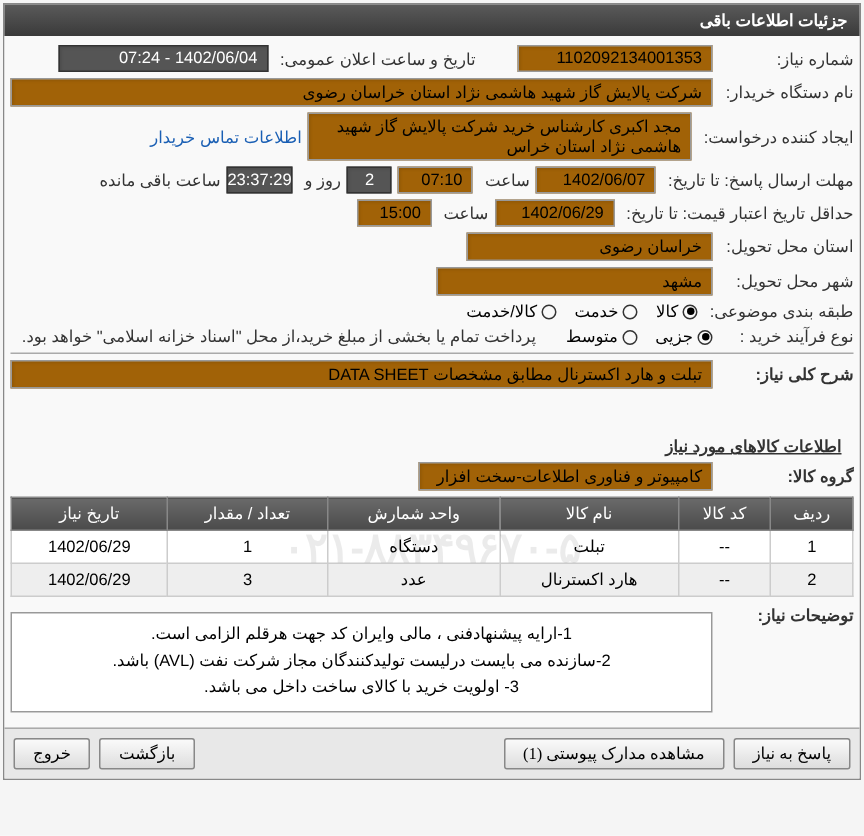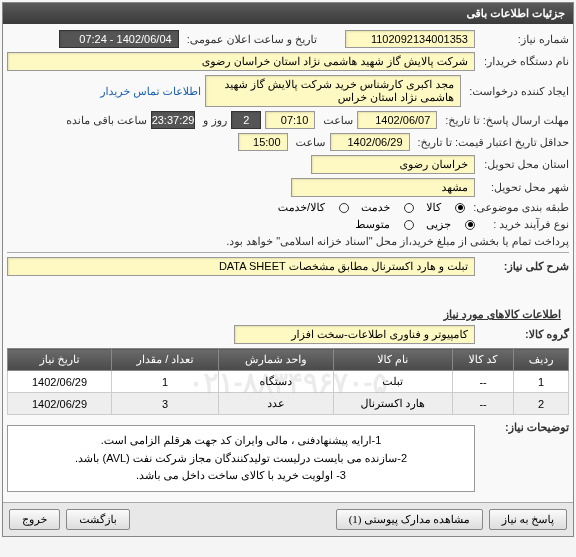--- a/index.html
+++ b/index.html
@@ -3,26 +3,26 @@
 <meta charset="utf-8">
 <style>
 * { box-sizing: border-box; margin: 0; padding: 0; }
 body { font-family: Tahoma, Arial, sans-serif; font-size: 11px; background: #f5f5f5; direction: rtl; width: 576px; }
 .panel { border: 1px solid #888; margin: 2px; }
 .panel-header { background: linear-gradient(#5a5a5a, #3a3a3a); color: #fff; padding: 4px 8px; font-weight: bold; font-size: 11px; }
 .panel-body { padding: 6px 4px; background: #f9f9f9; }
 .row { display: flex; align-items: center; margin-bottom: 4px; gap: 4px; flex-wrap: wrap; }
 .lbl { font-size: 11px; color: #333; white-space: nowrap; min-width: 90px; text-align: right; padding-left: 4px; }
 .lbl-sm { min-width: auto; }
-.val { background: #fef9c3; border: 1px solid #999; padding: 2px 6px; font-size: 11px; min-height: 18px; display: inline-flex; align-items: center; box-shadow: inset 1px 1px 2px rgba(0,0,0,0.1); }
+.val { background: #a16207; border: 1px solid #999; padding: 2px 6px; font-size: 11px; min-height: 18px; display: inline-flex; align-items: center; box-shadow: inset 1px 1px 2px rgba(0,0,0,0.1); }
 .val-dark { background: #555; color: #fff; border: 1px solid #333; }
 .val-long { flex: 1; min-width: 300px; }
 .link { color: #1a5fb4; font-size: 11px; cursor: pointer; }
 .radio-group { display: flex; gap: 12px; align-items: center; }
-.radio-item { display: flex; align-items: center; gap: 14px; font-size: 11px; }
+.radio-item { display: flex; align-items: center; gap: 3px; font-size: 11px; }
 .radio-dot { width: 10px; height: 10px; border: 1px solid #333; border-radius: 50%; display: inline-flex; align-items: center; justify-content: center; }
 .radio-dot.sel::after { content: ''; width: 5px; height: 5px; background: #000; border-radius: 50%; }
 .section-title { font-weight: bold; color: #333; padding: 4px 8px; font-size: 11px; margin-top: 28px; }
 .section-title.u { text-decoration: underline; }
 .hr { border-top: 1px solid #aaa; margin: 4px 0; }
 table.data { width: 100%; border-collapse: collapse; font-size: 11px; }
 table.data th { background: linear-gradient(#6a6a6a, #4a4a4a); color: #fff; padding: 4px; border: 1px solid #888; font-weight: normal; }
 table.data td { padding: 4px; border: 1px solid #ccc; text-align: center; background: #fff; }
 table.data tr:nth-child(even) td { background: #eee; }
 .notes { border: 1px solid #999; background: #fff; padding: 6px; font-size: 11px; line-height: 1.6; margin-top: 4px; text-align: center; }
@@ -37,21 +37,21 @@
 
 <div class="panel">
   <div class="panel-header">جزئیات اطلاعات باقی</div>
   <div class="panel-body">
 
     <div class="row">
       <span class="lbl">شماره نیاز:</span>
       <span class="val" style="width:130px">1102092134001353</span>
       <span style="width:20px"></span>
       <span class="lbl lbl-sm">تاریخ و ساعت اعلان عمومی:</span>
-      <span class="val val-dark" style="width:120px">1402/06/04 - 07:24</span>
+      <span class="val val-dark" style="width:140px">1402/06/04 - 07:24</span>
     </div>
 
     <div class="row">
       <span class="lbl">نام دستگاه خریدار:</span>
       <span class="val val-long">شرکت پالایش گاز شهید هاشمی نژاد   استان خراسان رضوی</span>
     </div>
 
     <div class="row">
       <span class="lbl">ایجاد کننده درخواست:</span>
       <span class="val" style="width:256px">مجد اکبری کارشناس خرید شرکت پالایش گاز شهید هاشمی نژاد   استان خراس</span>
@@ -124,21 +124,21 @@
 
     <div class="row">
       <span class="lbl" style="font-weight:bold">شرح کلی نیاز:</span>
       <span class="val val-long">تبلت و هارد اکسترنال مطابق مشخصات DATA SHEET</span>
     </div>
 
     <div class="section-title u">اطلاعات کالاهای مورد نیاز</div>
 
     <div class="row">
       <span class="lbl" style="font-weight:bold">گروه کالا:</span>
-      <span class="val" style="width:241px">کامپیوتر و فناوری اطلاعات-سخت افزار</span>
+      <span class="val" style="width:196px">کامپیوتر و فناوری اطلاعات-سخت افزار</span>
     </div>
 
     <div class="wm-container">
       <div class="watermark">۰۲۱-۸۸۳۴۹۶۷۰-۵</div>
       <table class="data">
         <thead>
             <tr id="thead-row">
               <th>ردیف</th>
               <th>کد کالا</th>
               <th>نام کالا</th>

